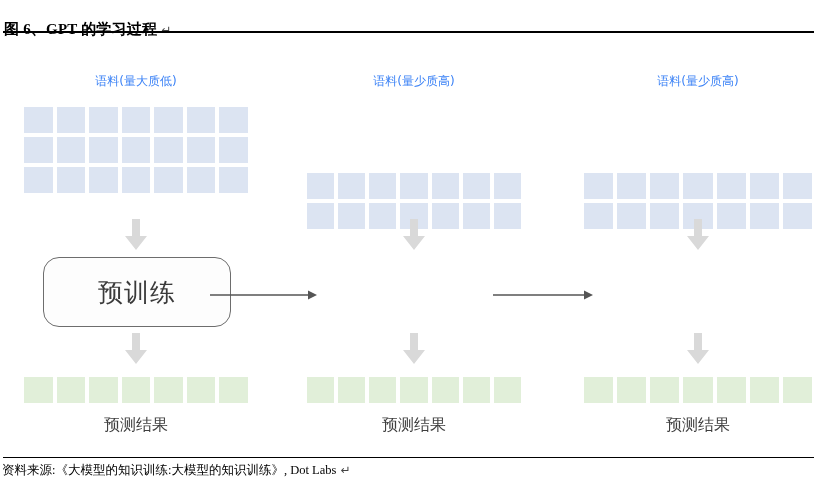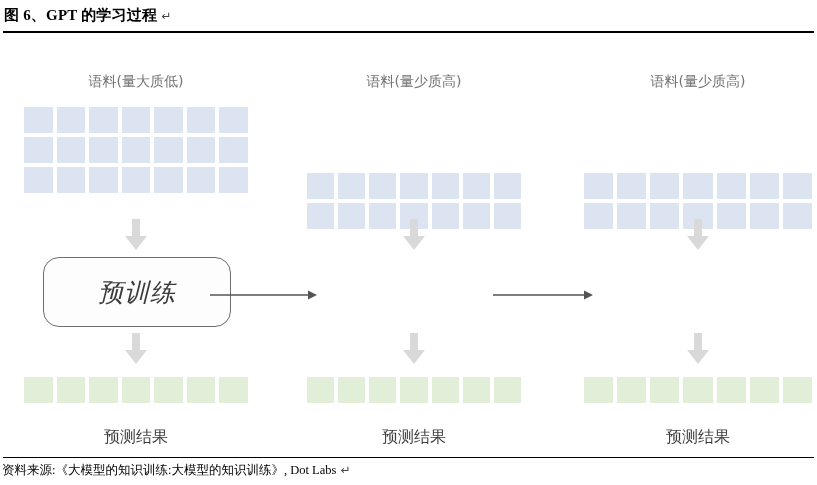--- a/index.html
+++ b/index.html
@@ -12,21 +12,21 @@
     height: 485px;
     position: relative;
     font-family: "Liberation Sans", "DejaVu Sans", sans-serif;
     overflow: hidden;
   }
 
   
   .fig-title {
     position: absolute;
     left: 4px;
-    top: 6px;
+    top: 20px;
     font-family: "Liberation Serif", "DejaVu Serif", serif;
     font-weight: bold;
     font-size: 15px;
     color: #000000;
     letter-spacing: 0.2px;
     white-space: nowrap;
   }
   .pilcrow {
     font-family: "DejaVu Sans", sans-serif;
     font-weight: normal;
@@ -81,22 +81,22 @@
   .col-2 { left: 584px; width: 228px; }
 
   
   .col-heading {
     position: absolute;
     top: 40px;
     left: 0;
     width: 100%;
     text-align: center;
     font-family: "DejaVu Sans", "Liberation Sans", sans-serif;
-    font-size: 14px;
-    color: #737373;
+    font-size: 12px;
+    color: #3b82f6;
     white-space: nowrap;
   }
 
   
   .grid {
     position: absolute;
     left: 0;
     width: 100%;
   }
   .grid-row {
@@ -139,42 +139,40 @@
     left: 50%;
     width: 186px;
     margin-left: -93px;
     height: 68px;
     border: 1.4px solid #6d6d6d;
     border-radius: 16px;
     background: #fdfdfd;
     display: flex;
     align-items: center;
     justify-content: center;
-    font-style: italic;
   }
   .proc-label {
     font-family: "DejaVu Sans", "Liberation Sans", sans-serif;
     font-size: 25px;
     color: #3a3a3a;
     letter-spacing: 1px;
     white-space: nowrap;
   }
 
   
   .result-label {
     position: absolute;
     top: 382px;
     left: 0;
     width: 100%;
     text-align: center;
     font-family: "DejaVu Sans", "Liberation Sans", sans-serif;
     font-size: 16px;
     color: #3f3f3f;
     white-space: nowrap;
-    margin-top: 12px;
   }
 
   
   .connector {
     position: absolute;
     top: 256px;
     height: 12px;
   }
   .conn-0 { left: 210px; width: 107px; }
   .conn-1 { left: 493px; width: 100px; }

